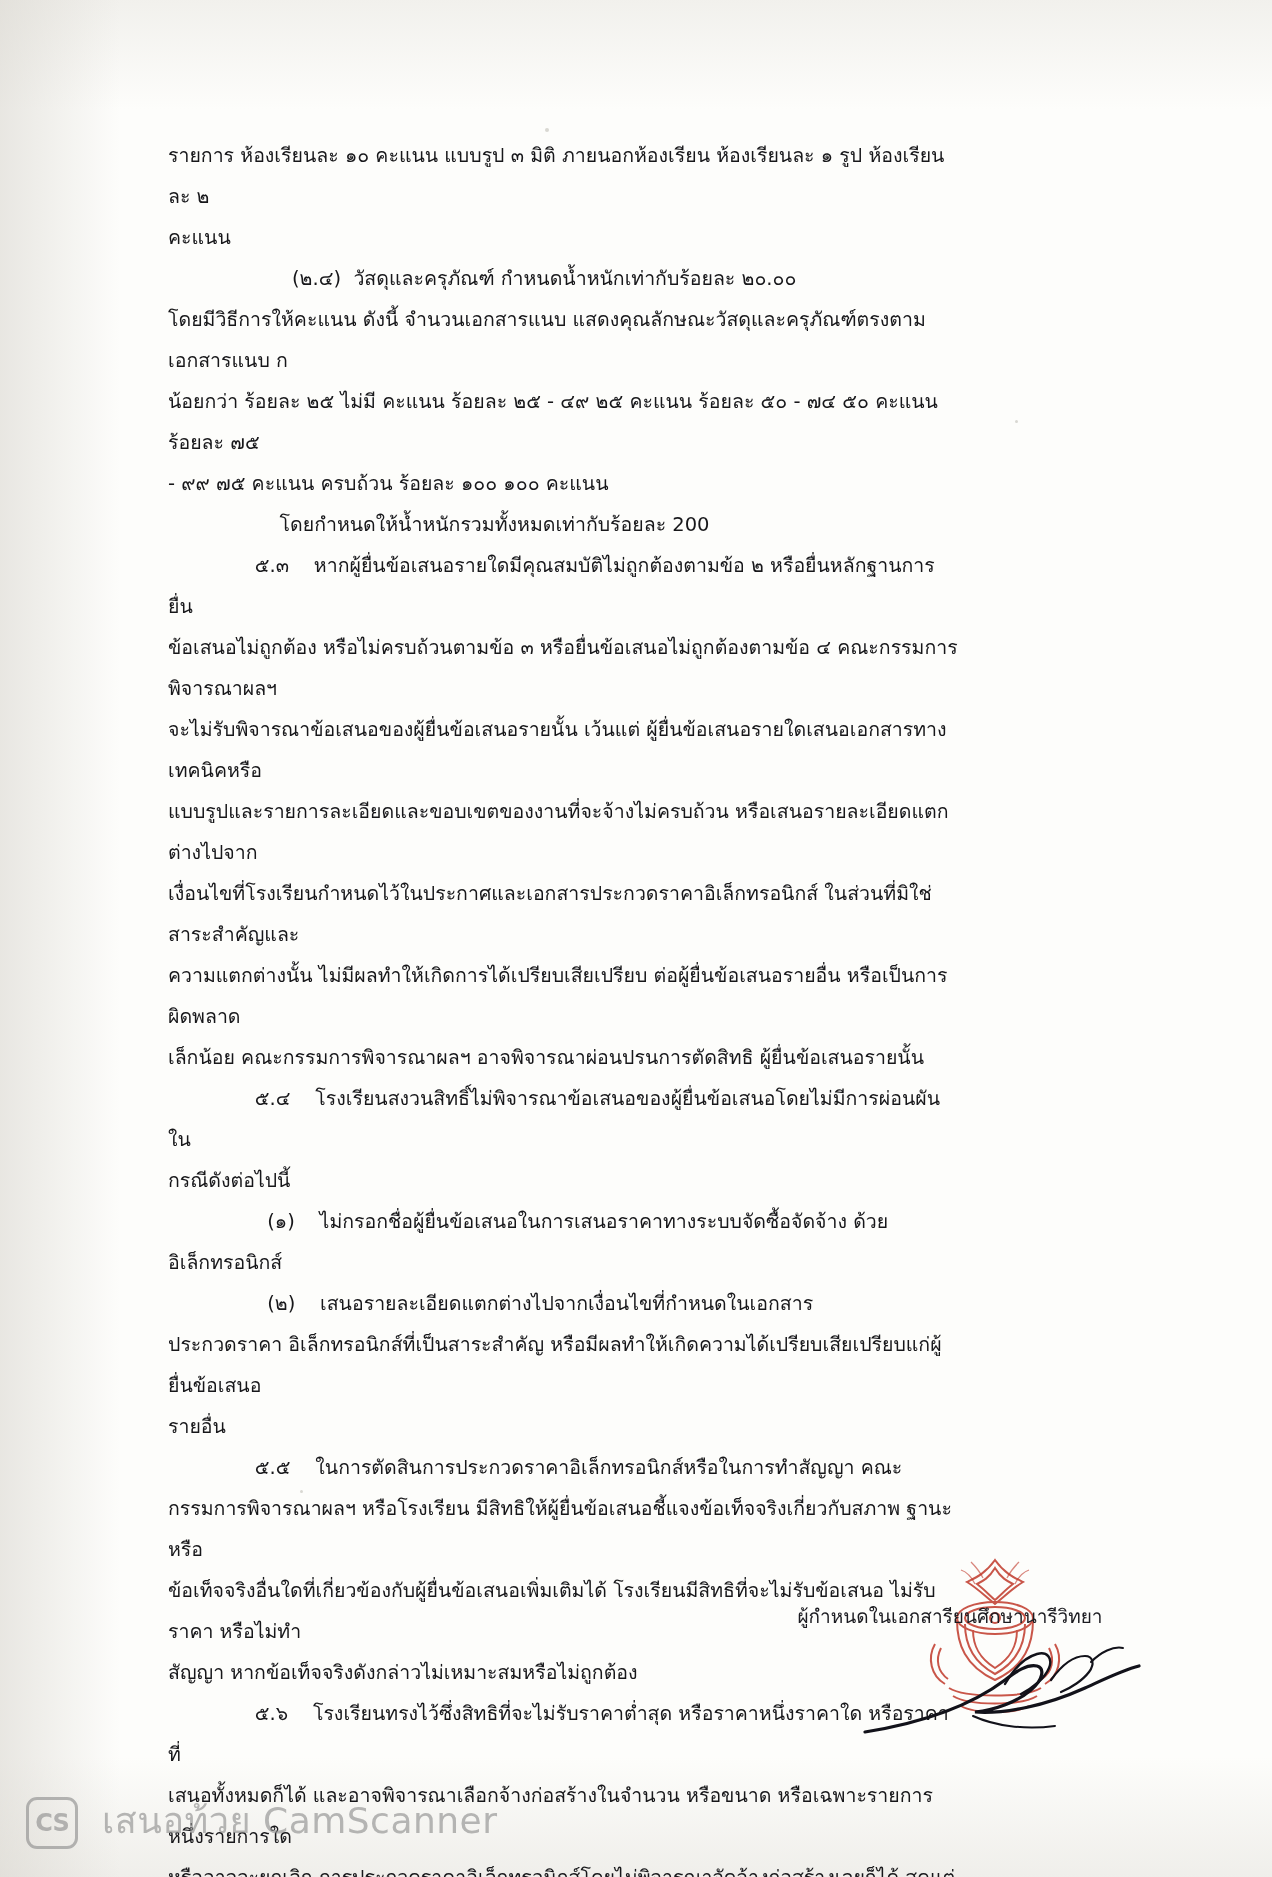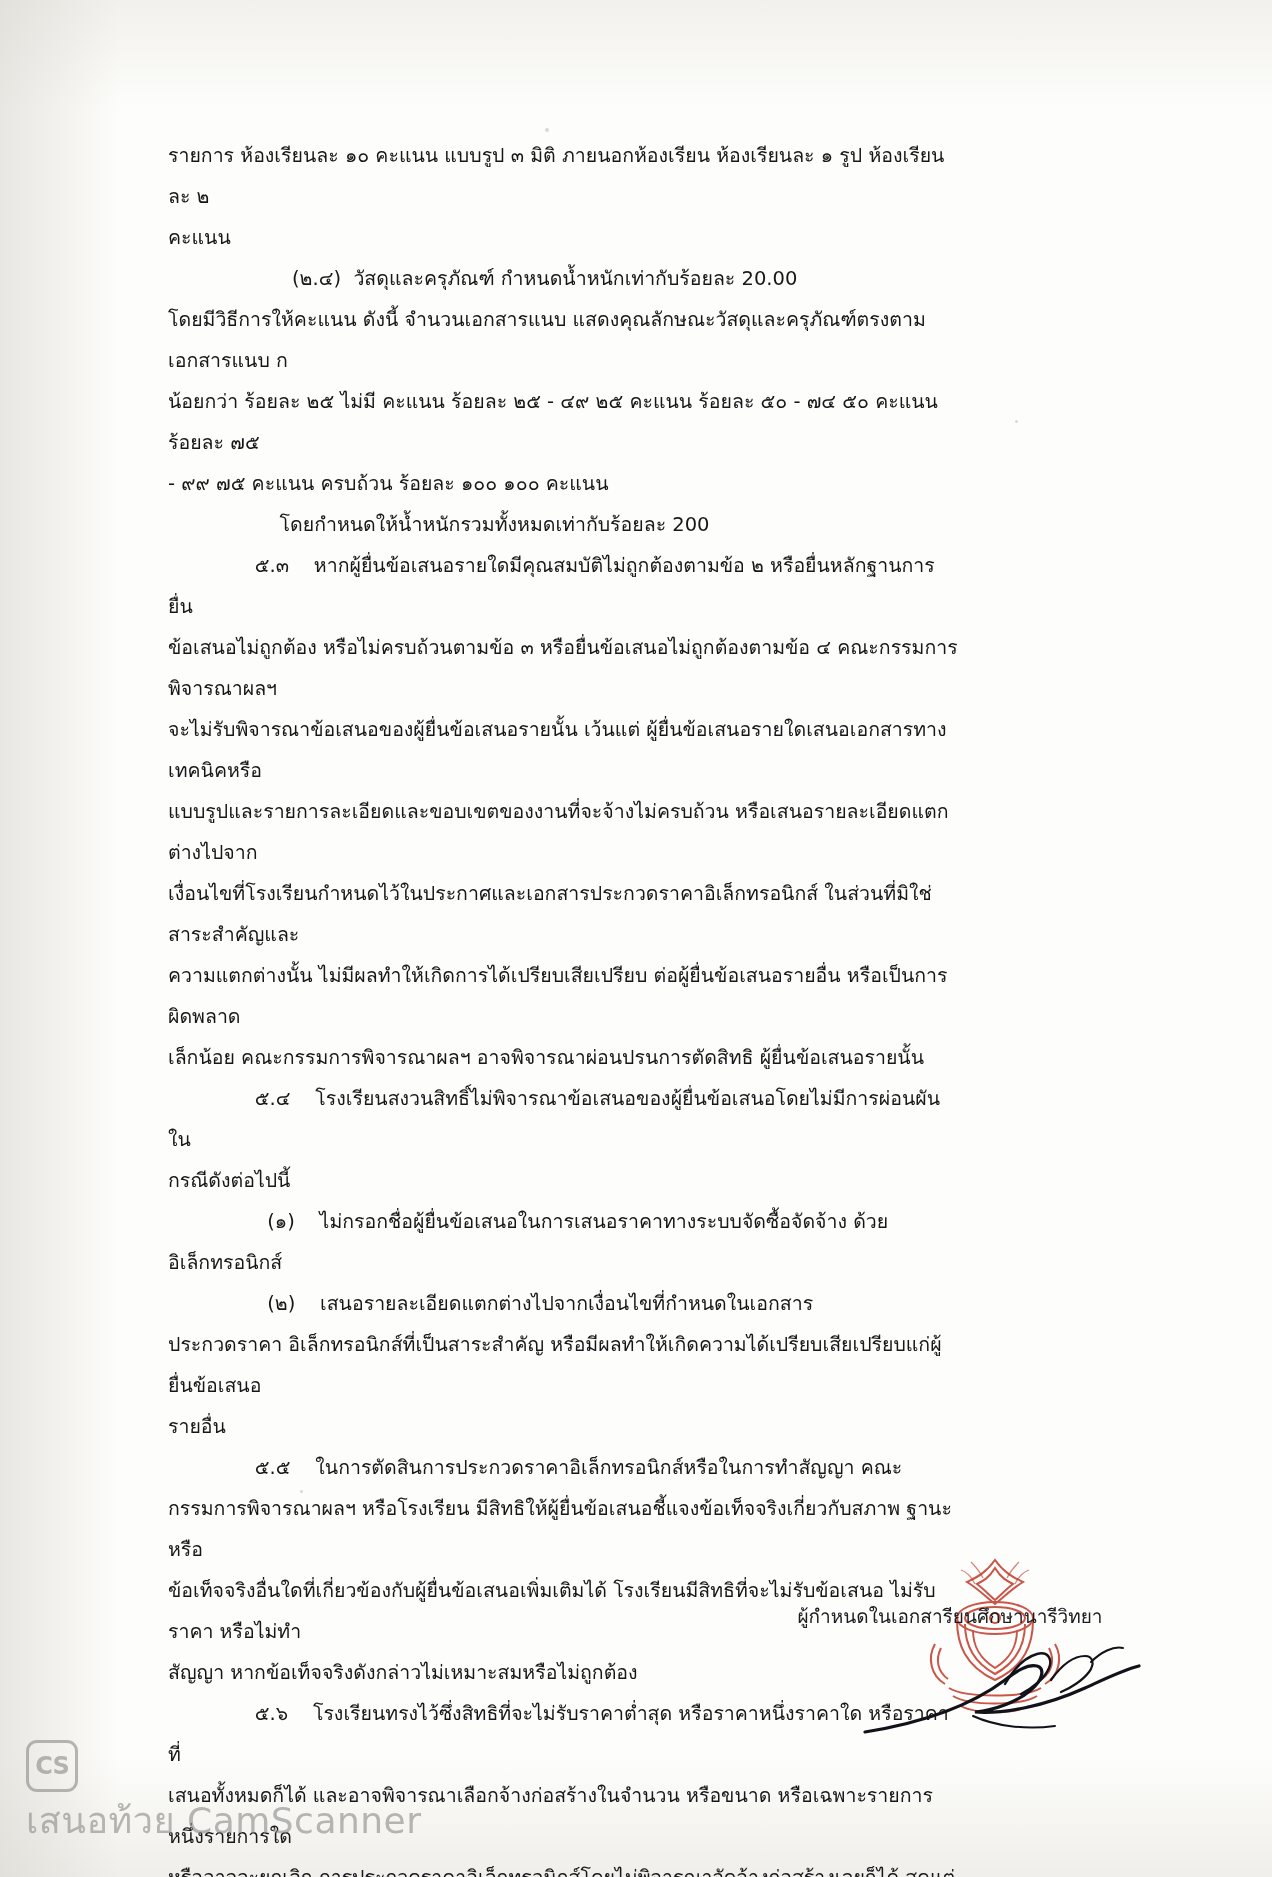--- a/index.html
+++ b/index.html
@@ -73,24 +73,23 @@
     width: 300px;
     height: 130px;
     pointer-events: none;
   }
 
   .watermark {
     position: absolute;
     left: 26px;
     bottom: 28px;
     display: flex;
-    align-items: flex-start;
-    gap: 0;
+    align-items: flex-end;
+    gap: 24px;
     opacity: 0.62;
-    flex-direction: column;
   }
   .cs-badge {
     width: 46px;
     height: 46px;
     border: 3px solid #8d8d8d;
     border-radius: 11px;
     color: #8d8d8d;
     font-family: "DejaVu Sans", sans-serif;
     font-weight: bold;
     font-size: 24px;
@@ -118,21 +117,21 @@
 
   <div class="scan-shade"></div>
 
   <div class="speck" style="left:545px; top:128px; width:4px; height:4px;"></div>
   <div class="speck" style="left:300px; top:1490px; width:3px; height:3px;"></div>
   <div class="speck" style="left:1015px; top:420px; width:3px; height:3px;"></div>
 
   <div class="doc-body">
     <p>รายการ ห้องเรียนละ ๑๐ คะแนน แบบรูป ๓ มิติ ภายนอกห้องเรียน ห้องเรียนละ ๑ รูป ห้องเรียนละ ๒
 คะแนน</p>
-    <p>                    (๒.๔)  วัสดุและครุภัณฑ์ กำหนดน้ำหนักเท่ากับร้อยละ 20.00
+    <p>                    (๒.๔)  วัสดุและครุภัณฑ์ กำหนดน้ำหนักเท่ากับร้อยละ ๒๐.๐๐
 โดยมีวิธีการให้คะแนน ดังนี้ จำนวนเอกสารแนบ แสดงคุณลักษณะวัสดุและครุภัณฑ์ตรงตามเอกสารแนบ ก
 น้อยกว่า ร้อยละ ๒๕ ไม่มี คะแนน ร้อยละ ๒๕ - ๔๙ ๒๕ คะแนน ร้อยละ ๕๐ - ๗๔ ๕๐ คะแนน ร้อยละ ๗๕
 - ๙๙ ๗๕ คะแนน ครบถ้วน ร้อยละ ๑๐๐ ๑๐๐ คะแนน</p>
     <p>                  โดยกำหนดให้น้ำหนักรวมทั้งหมดเท่ากับร้อยละ 200</p>
     <p>              ๕.๓    หากผู้ยื่นข้อเสนอรายใดมีคุณสมบัติไม่ถูกต้องตามข้อ ๒ หรือยื่นหลักฐานการยื่น
 ข้อเสนอไม่ถูกต้อง หรือไม่ครบถ้วนตามข้อ ๓ หรือยื่นข้อเสนอไม่ถูกต้องตามข้อ ๔ คณะกรรมการพิจารณาผลฯ
 จะไม่รับพิจารณาข้อเสนอของผู้ยื่นข้อเสนอรายนั้น เว้นแต่ ผู้ยื่นข้อเสนอรายใดเสนอเอกสารทางเทคนิคหรือ
 แบบรูปและรายการละเอียดและขอบเขตของงานที่จะจ้างไม่ครบถ้วน หรือเสนอรายละเอียดแตกต่างไปจาก
 เงื่อนไขที่โรงเรียนกำหนดไว้ในประกาศและเอกสารประกวดราคาอิเล็กทรอนิกส์ ในส่วนที่มิใช่สาระสำคัญและ
 ความแตกต่างนั้น ไม่มีผลทำให้เกิดการได้เปรียบเสียเปรียบ ต่อผู้ยื่นข้อเสนอรายอื่น หรือเป็นการผิดพลาด

